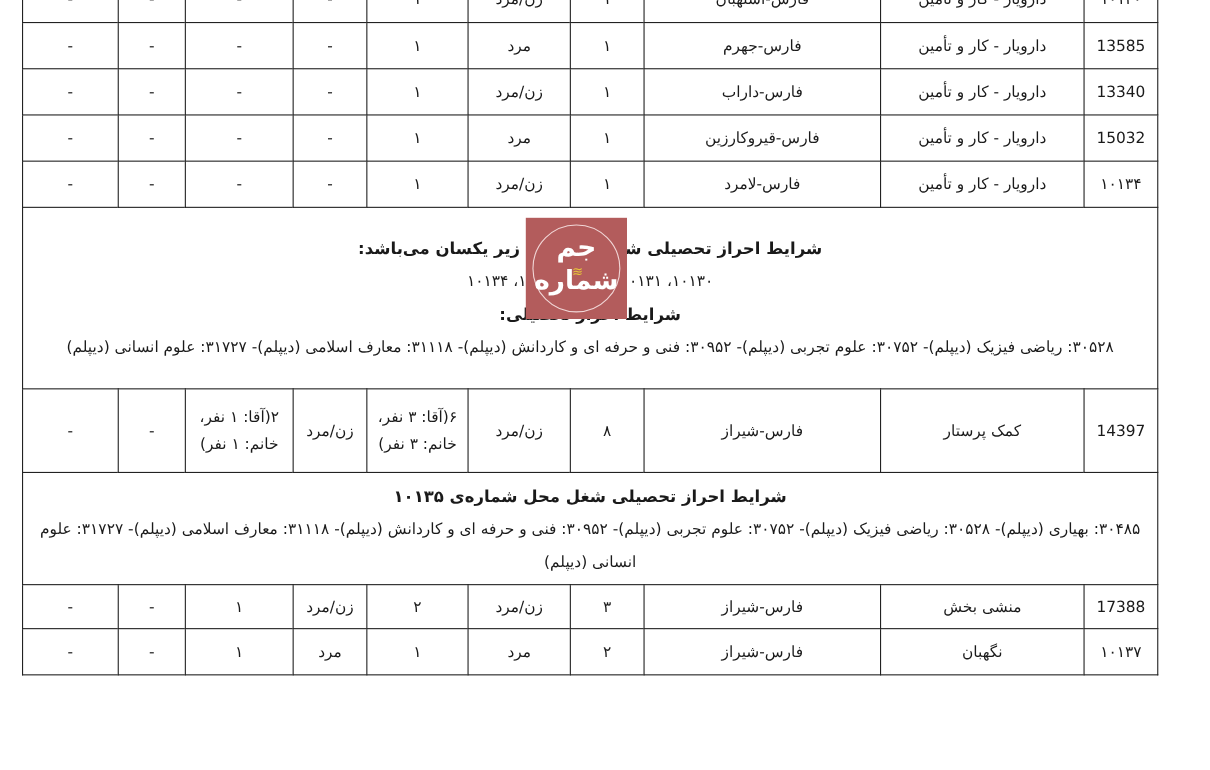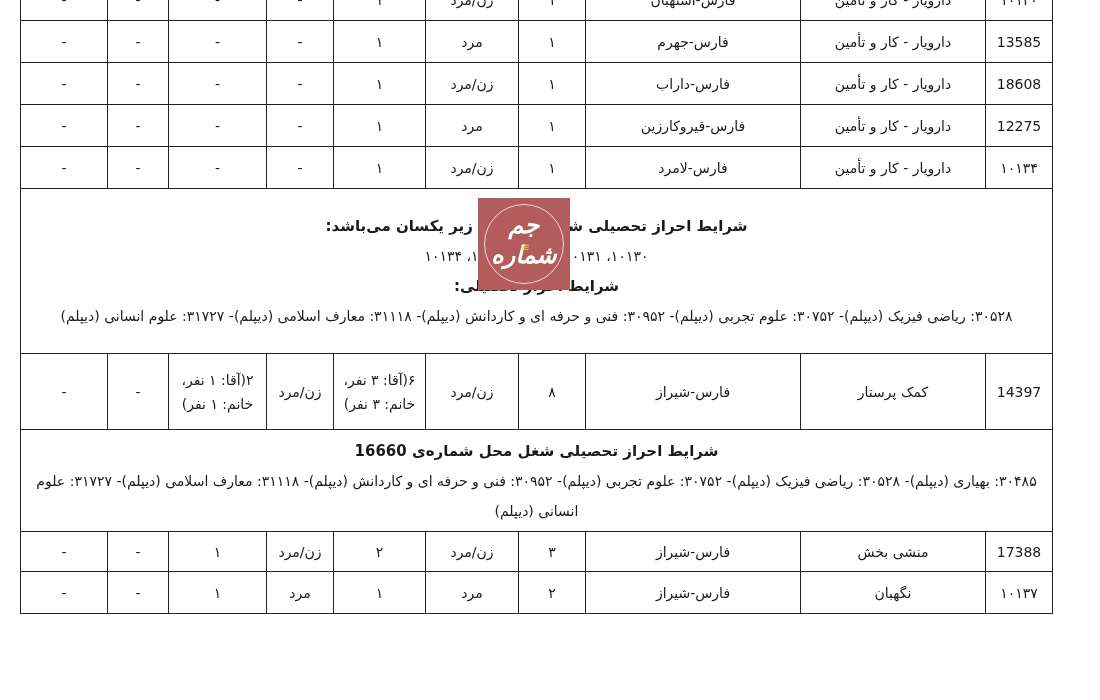--- a/index.html
+++ b/index.html
@@ -7,21 +7,21 @@
          font-family:"DejaVu Sans", sans-serif; color:#1a1a1a; }
   .page { position:absolute; left:0; top:0; width:1100px; height:700px; }
   table.grid { position:absolute; left:20px; top:-22px; width:1032px;
                border-collapse:collapse; table-layout:fixed; direction:rtl; }
   table.grid td { border:1.6px solid #222; text-align:center; vertical-align:middle;
                   font-size:14px; padding:0 4px; }
   td.info { text-align:right; padding:6px 4px 6px 8px; line-height:30px; font-size:14px; }
   .info .head { font-weight:bold; font-size:15px; }
   .small { font-size:13px; line-height:24px; }
   .logo { position:absolute; left:478px; top:198px; width:92px; height:92px;
-          background:#b35c5c;font-style:italic; }
+          background:#b35c5c; }
   .logo .ring { position:absolute; left:6px; top:6px; width:78px; height:78px;
                 border:1.4px solid #f1d6d6; border-radius:50%; }
   .logo .txt { position:absolute; left:0; top:12px; width:92px; text-align:center;
                color:#fff; font-weight:bold; font-size:24px; line-height:30px; direction:rtl; }
   .logo .wifi { position:absolute; left:42px; top:42px; color:#e6c43a; font-size:12px; }
 </style>
 </head>
 <body>
 
 <div class="page">
@@ -57,33 +57,33 @@
       <td>فارس-جهرم</td>
       <td>۱</td>
       <td>مرد</td>
       <td>۱</td>
       <td>-</td>
       <td>-</td>
       <td>-</td>
       <td>-</td>
     </tr>
     <tr style="height:42px">
-      <td>18608</td>
+      <td>13340</td>
       <td>دارویار - کار و تأمین</td>
       <td>فارس-داراب</td>
       <td>۱</td>
       <td>زن/مرد</td>
       <td>۱</td>
       <td>-</td>
       <td>-</td>
       <td>-</td>
       <td>-</td>
     </tr>
     <tr style="height:42px">
-      <td>12275</td>
+      <td>15032</td>
       <td>دارویار - کار و تأمین</td>
       <td>فارس-قیروکارزین</td>
       <td>۱</td>
       <td>مرد</td>
       <td>۱</td>
       <td>-</td>
       <td>-</td>
       <td>-</td>
       <td>-</td>
     </tr>
@@ -114,21 +114,21 @@
       <td>۸</td>
       <td>زن/مرد</td>
       <td class="small">۶(آقا: ۳ نفر، خانم: ۳ نفر)</td>
       <td>زن/مرد</td>
       <td class="small">۲(آقا: ۱ نفر، خانم: ۱ نفر)</td>
       <td>-</td>
       <td>-</td>
     </tr>
     <tr style="height:102px">
       <td colspan="10" class="info">
-        <div class="head">شرایط احراز تحصیلی شغل محل شماره‌ی 16660</div>
+        <div class="head">شرایط احراز تحصیلی شغل محل شماره‌ی ۱۰۱۳۵</div>
         <div>۳۰۴۸۵: بهیاری (دیپلم)- ۳۰۵۲۸: ریاضی فیزیک (دیپلم)- ۳۰۷۵۲: علوم تجربی (دیپلم)- ۳۰۹۵۲: فنی و حرفه ای و کاردانش (دیپلم)- ۳۱۱۱۸: معارف اسلامی (دیپلم)- ۳۱۷۲۷: علوم انسانی (دیپلم)</div>
       </td>
     </tr>
     <tr style="height:40px">
       <td>17388</td>
       <td>منشی بخش</td>
       <td>فارس-شیراز</td>
       <td>۳</td>
       <td>زن/مرد</td>
       <td>۲</td>

